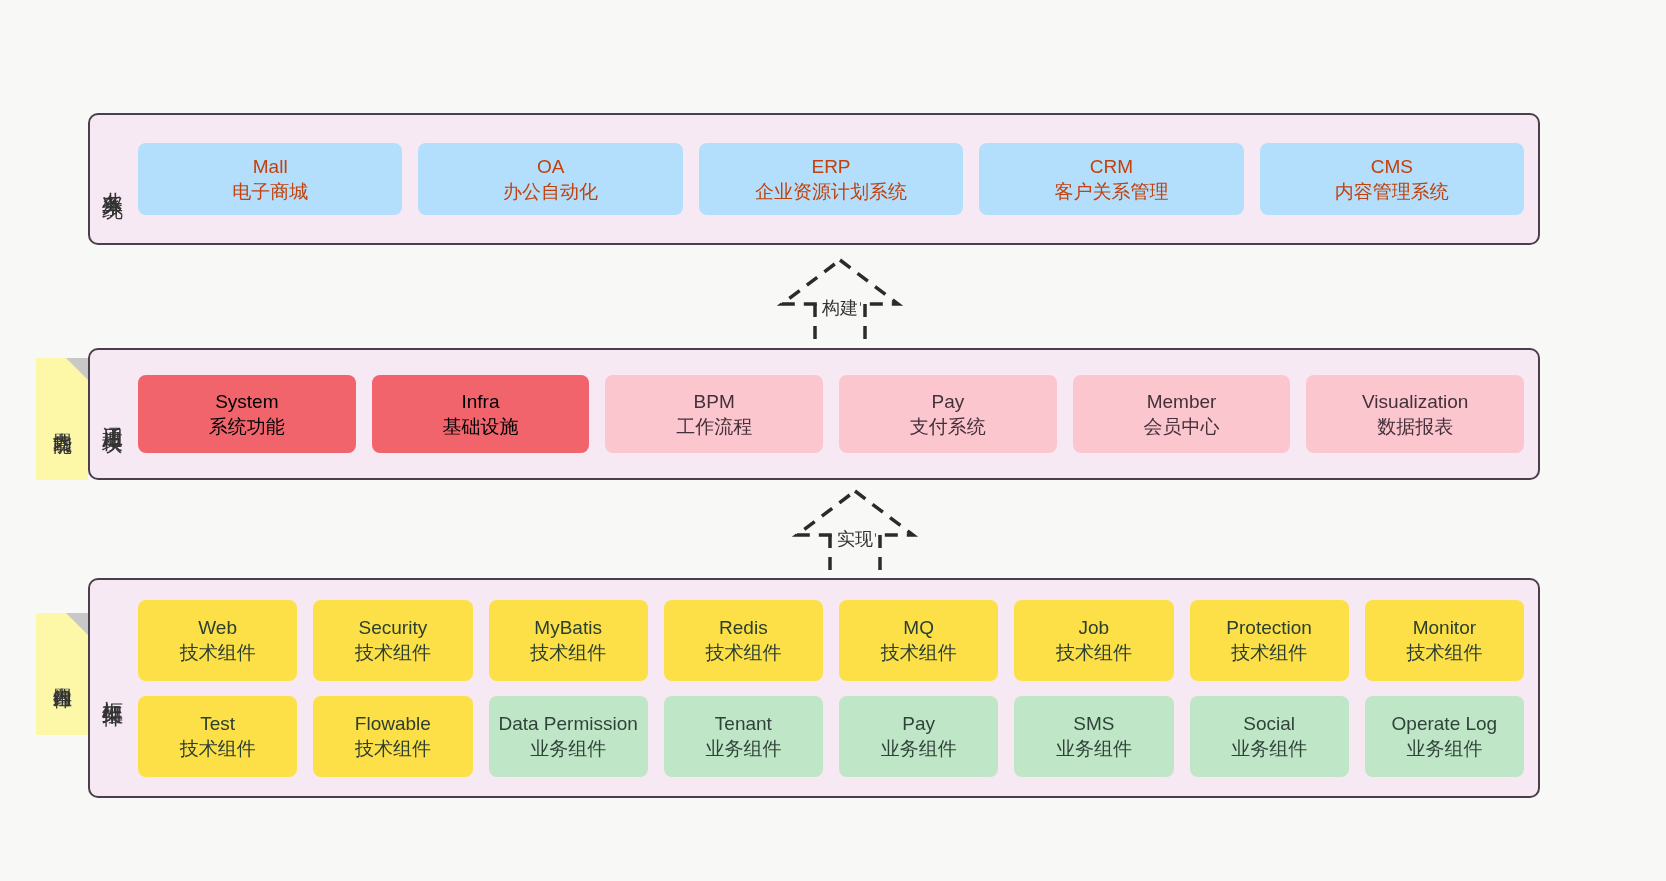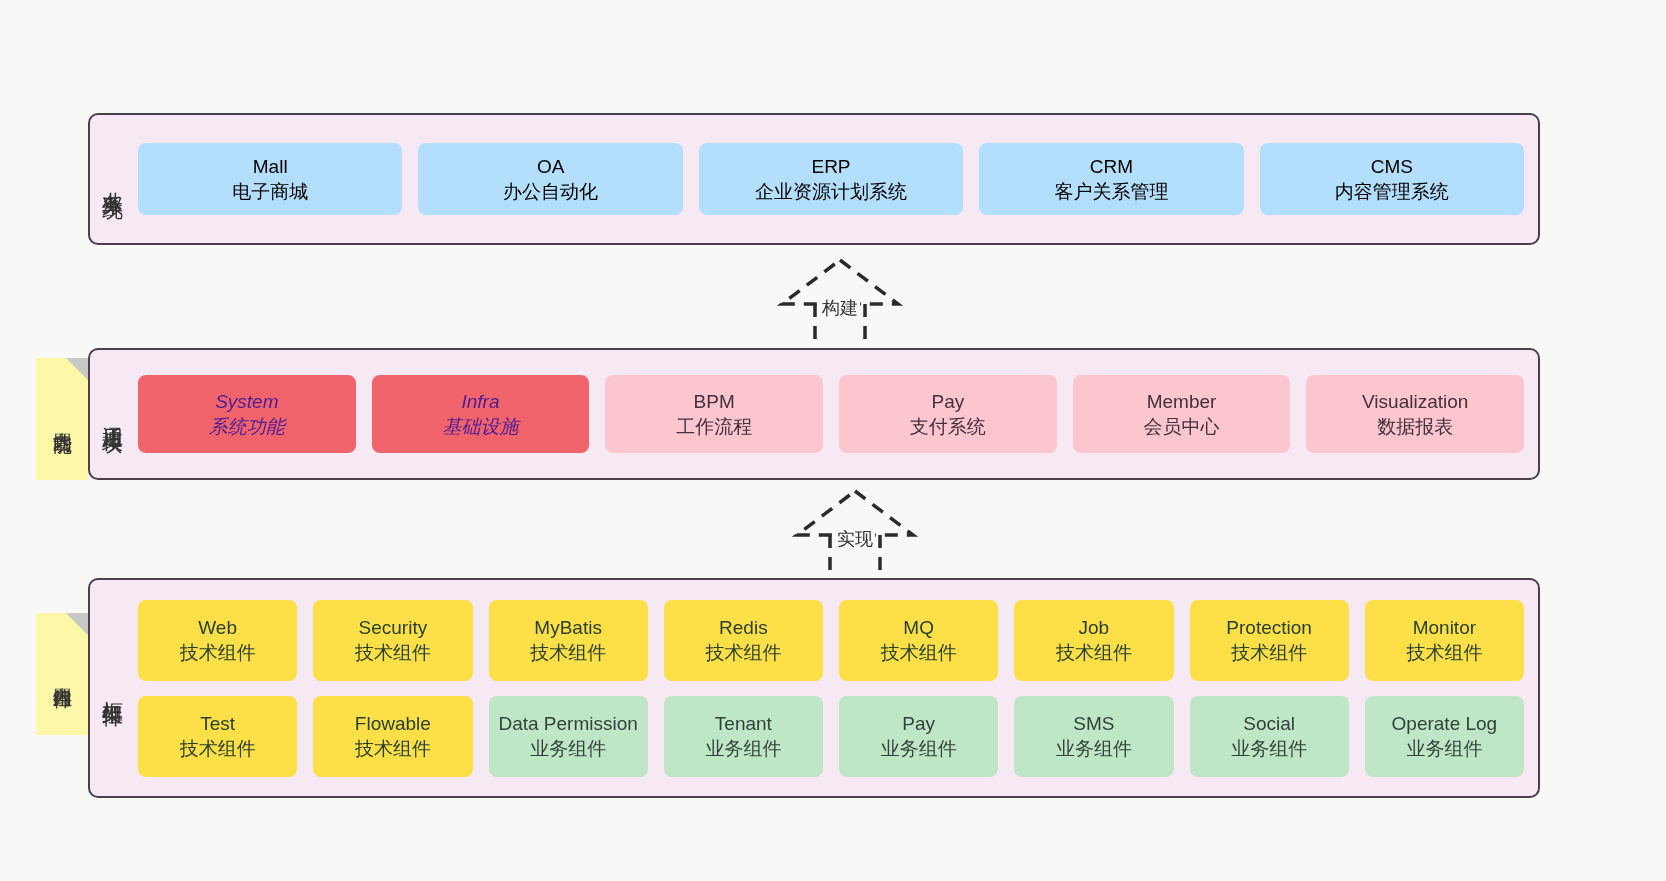--- a/index.html
+++ b/index.html
@@ -76,22 +76,22 @@
     line-height: 1.34;
     color: #2f3b38;
     padding: 6px 8px;
     user-select: none;
   }
   .cell .cell-name { white-space: nowrap; }
   .cell .cell-sub  { white-space: nowrap; }
   .cell.wrap .cell-name { white-space: normal; }
 
   
-  .c-blue       { background: #b3dffc; color: #000000; }
-  .c-red        { background: #f1646c; color: #4c1d95; font-style: italic; }
+  .c-blue       { background: #b3dffc; color: #c2410c; }
+  .c-red        { background: #f1646c; color: #000000; }
   .c-pink       { background: #fbc6ce; color: #43303a; }
   .c-green      { background: #fde047; color: #2a3f30; }
   .c-lightgreen { background: #bfe6c6; color: #30433a; }
 
   
   #layer-business  { left: 88px;  top: 113px; width: 1452px; height: 132px; }
   #layer-business  .cell { height: 72px; }
 
   #layer-common    { left: 88px;  top: 348px; width: 1452px; height: 132px; }
   #layer-common    .cell { height: 78px; }

